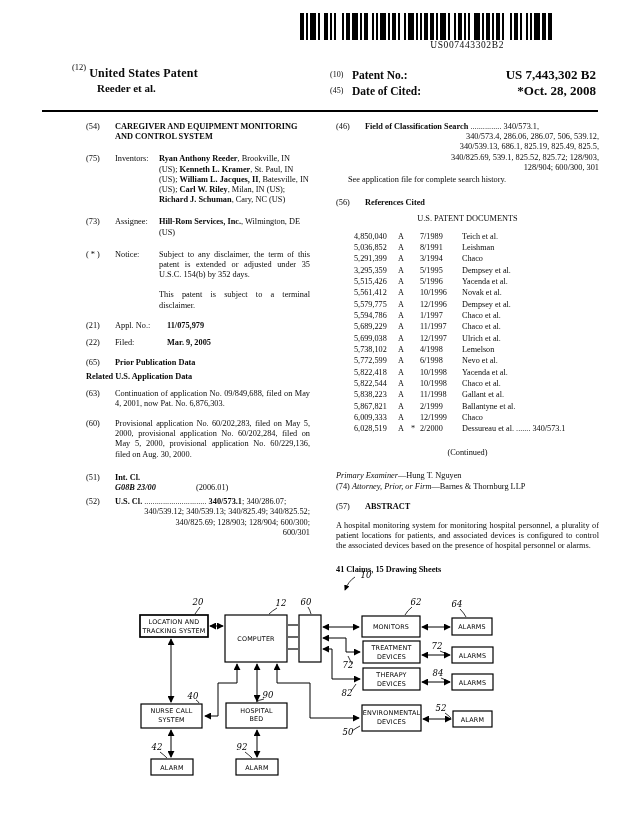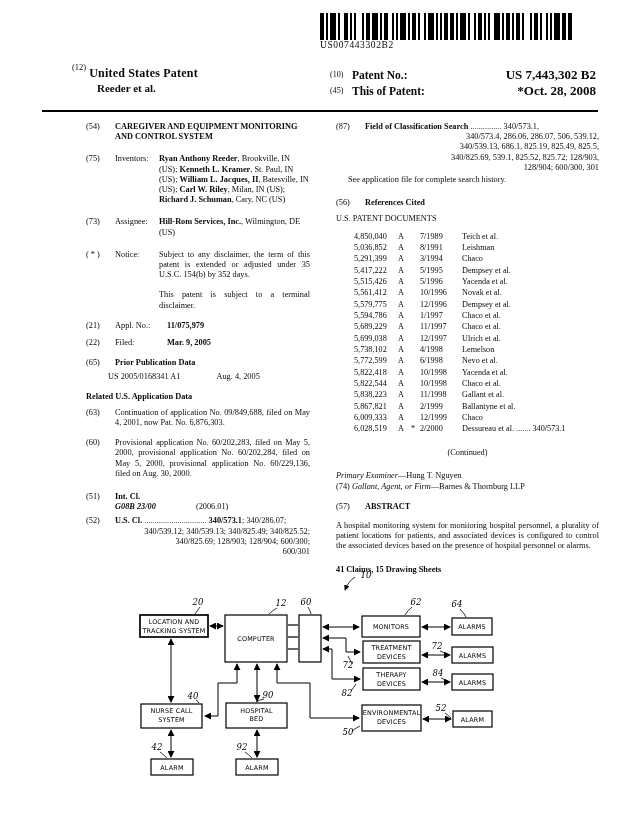--- a/index.html
+++ b/index.html
@@ -2,21 +2,21 @@
 <html><head>
 <meta charset="utf-8">
 <style>
   *{margin:0;padding:0;box-sizing:border-box}
   html,body{background:#fff}
   #page{position:relative;width:640px;height:825px;background:#fff;color:#0a0a0a;
         font-family:"Liberation Serif","DejaVu Serif",serif;overflow:hidden}
   .b{font-weight:bold}
   .i{font-style:italic}
   
-  .barcode{position:absolute;left:320px;top:13px;width:204px;text-align:left}
+  .barcode{position:absolute;left:300px;top:13px;width:204px;text-align:right}
   #barcode-svg{display:block}
   .barcode-text{font-size:9.5px;letter-spacing:.6px;margin-top:0px}
   
   .hdr-left{position:absolute;left:72px;top:62px;width:240px}
   .hdr-kindnum{font-size:8.5px;vertical-align:7px}
   .hdr-title{font-size:12px;font-weight:bold;letter-spacing:.2px;margin-left:3px}
   .hdr-authors{font-size:11px;font-weight:bold;margin-top:1px;padding-left:25px}
   .hdr-right{position:absolute;left:330px;top:67px;width:266px}
   .hr-row{display:flex;align-items:center;line-height:16px}
   .hr-num{font-size:8px;width:22px}
@@ -24,21 +24,21 @@
   .hr-value{margin-left:auto;font-size:13px;font-weight:bold}
   .rule{position:absolute;left:42px;top:110px;width:556px;height:2px;background:#000}
   
   .col{position:absolute;top:122px;font-size:8.3px;line-height:10.2px}
   .col-left{left:86px;width:224px}
   .col-right{left:336px;width:263px}
   .sec{display:grid;grid-template-columns:29px 1fr;margin-bottom:12px}
   .sec.lab{grid-template-columns:29px 44px 1fr}
   .secnum{font-size:8.3px}
   .just{text-align:justify}
-  .center{}
+  .center{text-align:center}
   .rline{text-align:right}
   .headctr{text-align:left;font-weight:bold}
   .mb4{margin-bottom:4px}.mb6{margin-bottom:6px}.mb8{margin-bottom:8px}
   .mb10{margin-bottom:10px}.mb14{margin-bottom:14px}
   .publine{padding-left:22px;margin-bottom:9px}
   .pubdate{margin-left:34px}
   .clsdate{margin-left:38px;font-weight:normal;font-style:normal}
   
   .refs{padding-left:18px;line-height:11.35px;font-size:8.2px}
   .ref-row{display:flex}
@@ -120,21 +120,21 @@
     <div class="hdr-authors">Reeder et al.</div>
   </div>
   <div class="hdr-right">
     <div class="hr-row">
       <span class="hr-num">(10)</span>
       <span class="hr-label">Patent No.:</span>
       <span class="hr-value">US 7,443,302 B2</span>
     </div>
     <div class="hr-row">
       <span class="hr-num">(45)</span>
-      <span class="hr-label">This of Patent:</span>
+      <span class="hr-label">Date of Cited:</span>
       <span class="hr-value">*Oct. 28, 2008</span>
     </div>
   </div>
   <div class="rule"></div>
 
   <div class="col col-left">
     <div class="sec">
       <span class="secnum">(54)</span>
       <div class="b">CAREGIVER AND EQUIPMENT MONITORING AND CONTROL SYSTEM</div>
     </div>
@@ -168,24 +168,20 @@
 
     <div class="sec lab" style="grid-template-columns:29px 52px 1fr;margin-bottom:10px">
       <span class="secnum">(22)</span>
       <span>Filed:</span>
       <div class="b">Mar. 9, 2005</div>
     </div>
 
     <div class="sec mb4">
       <span class="secnum">(65)</span>
       <div class="headctr">Prior Publication Data</div>
-    </div>
-    <div class="publine">
-      <span>US 2005/0168341 A1</span>
-      <span class="pubdate">Aug. 4, 2005</span>
     </div>
 
     <div class="headctr mb6">Related U.S. Application Data</div>
 
     <div class="sec" style="margin-bottom:10px">
       <span class="secnum">(63)</span>
       <div class="just">Continuation of application No. 09/849,688, filed on May 4, 2001, now Pat. No. 6,876,303.</div>
     </div>
 
     <div class="sec" style="margin-bottom:13px">
@@ -210,21 +206,21 @@
         <div><span class="b">U.S. Cl.</span><span> .............................. </span><span class="b">340/573.1</span><span>; 340/286.07;</span></div>
         <div class="rline">340/539.12; 340/539.13; 340/825.49; 340/825.52;</div>
         <div class="rline">340/825.69; 128/903; 128/904; 600/300;</div>
         <div class="rline">600/301</div>
       </div>
     </div>
   </div>
 
   <div class="col col-right">
     <div class="sec" style="margin-bottom:2px">
-      <span class="secnum">(87)</span>
+      <span class="secnum">(46)</span>
       <div>
         <div><span class="b">Field of Classification Search</span><span> ............... 340/573.1,</span></div>
         <div class="rline">340/573.4, 286.06, 286.07, 506, 539.12,</div>
         <div class="rline">340/539.13, 686.1, 825.19, 825.49, 825.5,</div>
         <div class="rline">340/825.69, 539.1, 825.52, 825.72;  128/903,</div>
         <div class="rline">128/904;  600/300, 301</div>
       </div>
     </div>
     <div style="padding-left:12px;margin-bottom:13px">See application file for complete search history.</div>
 
@@ -250,21 +246,21 @@
           <span class="rc-name">Leishman</span>
         </div>
         <div class="ref-row">
           <span class="rc-no">5,291,399</span>
           <span class="rc-kind">A</span>
           <span class="rc-star"></span>
           <span class="rc-date">3/1994</span>
           <span class="rc-name">Chaco</span>
         </div>
         <div class="ref-row">
-          <span class="rc-no">5,417,222</span>
+          <span class="rc-no">3,295,359</span>
           <span class="rc-kind">A</span>
           <span class="rc-star"></span>
           <span class="rc-date">5/1995</span>
           <span class="rc-name">Dempsey et al.</span>
         </div>
         <div class="ref-row">
           <span class="rc-no">5,515,426</span>
           <span class="rc-kind">A</span>
           <span class="rc-star"></span>
           <span class="rc-date">5/1996</span>
@@ -359,21 +355,21 @@
           <span class="rc-kind">A</span>
           <span class="rc-star">*</span>
           <span class="rc-date">2/2000</span>
           <span class="rc-name">Dessureau et al.  .......  340/573.1</span>
         </div>
       </div>
 
     <div class="continued">(Continued)</div>
 
     <div style="margin-bottom:1px"><span class="i">Primary Examiner</span><span>—Hung T. Nguyen</span></div>
-    <div class="mb10"><span>(74) </span><span class="i">Gallant, Agent, or Firm</span><span>—Barnes &amp; Thornburg LLP</span></div>
+    <div class="mb10"><span>(74) </span><span class="i">Attorney, Prior, or Firm</span><span>—Barnes &amp; Thornburg LLP</span></div>
 
     <div class="sec mb8">
       <span class="secnum">(57)</span>
       <div class="headctr">ABSTRACT</div>
     </div>
     <div class="just mb14">A hospital monitoring system for monitoring hospital personnel, a plurality of patient locations for patients, and associated devices is configured to control the associated devices based on the presence of hospital personnel or alarms.</div>
 
     <div class="headctr">41 Claims, 15 Drawing Sheets</div>
   </div>
 

